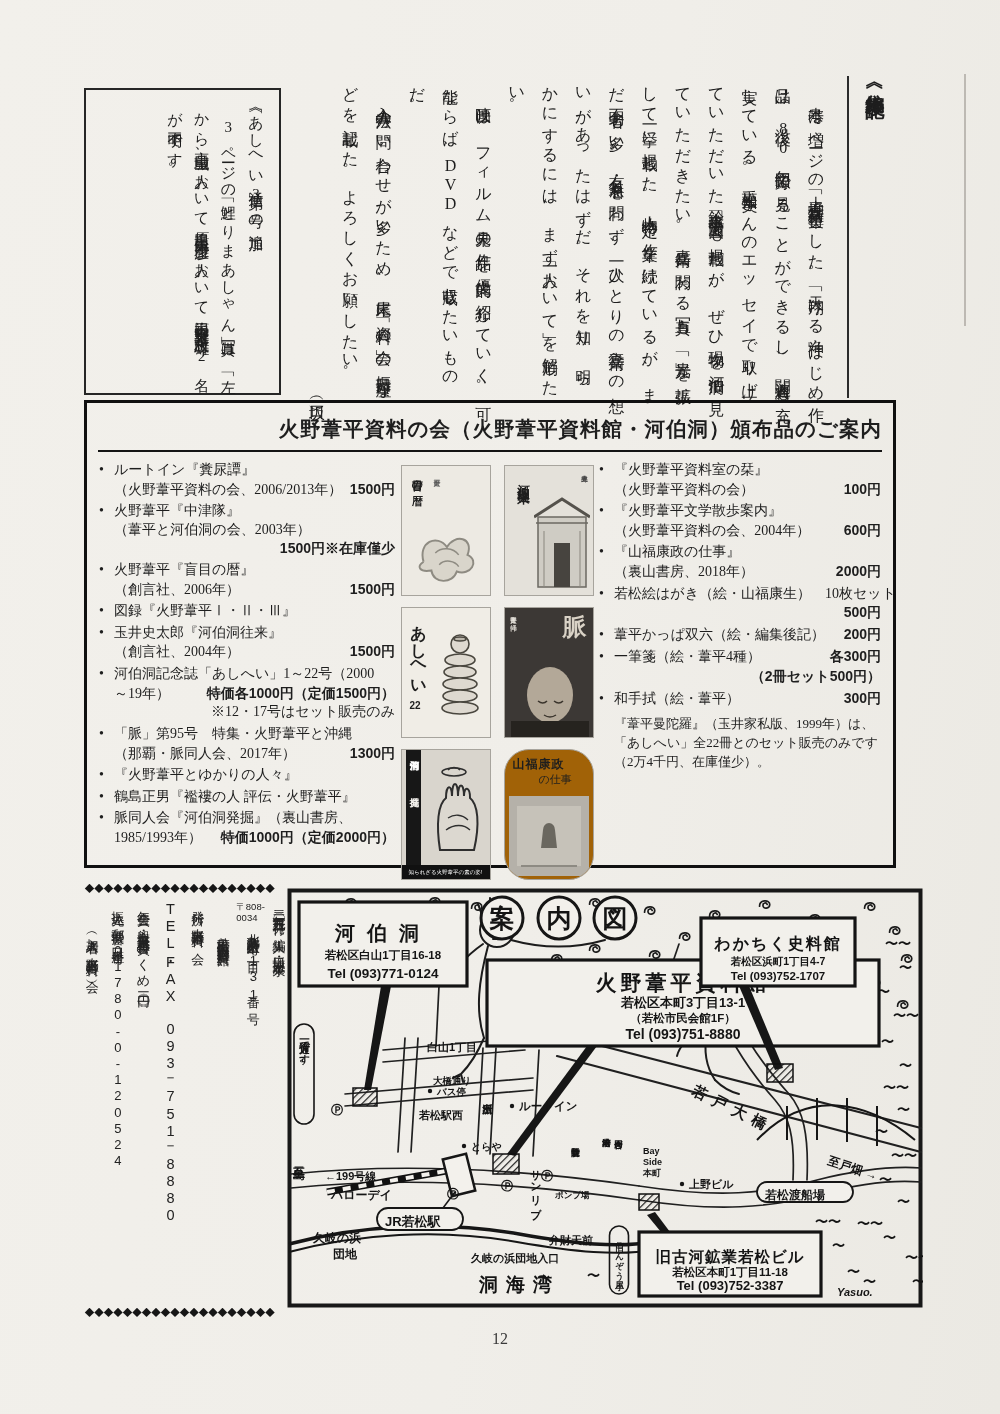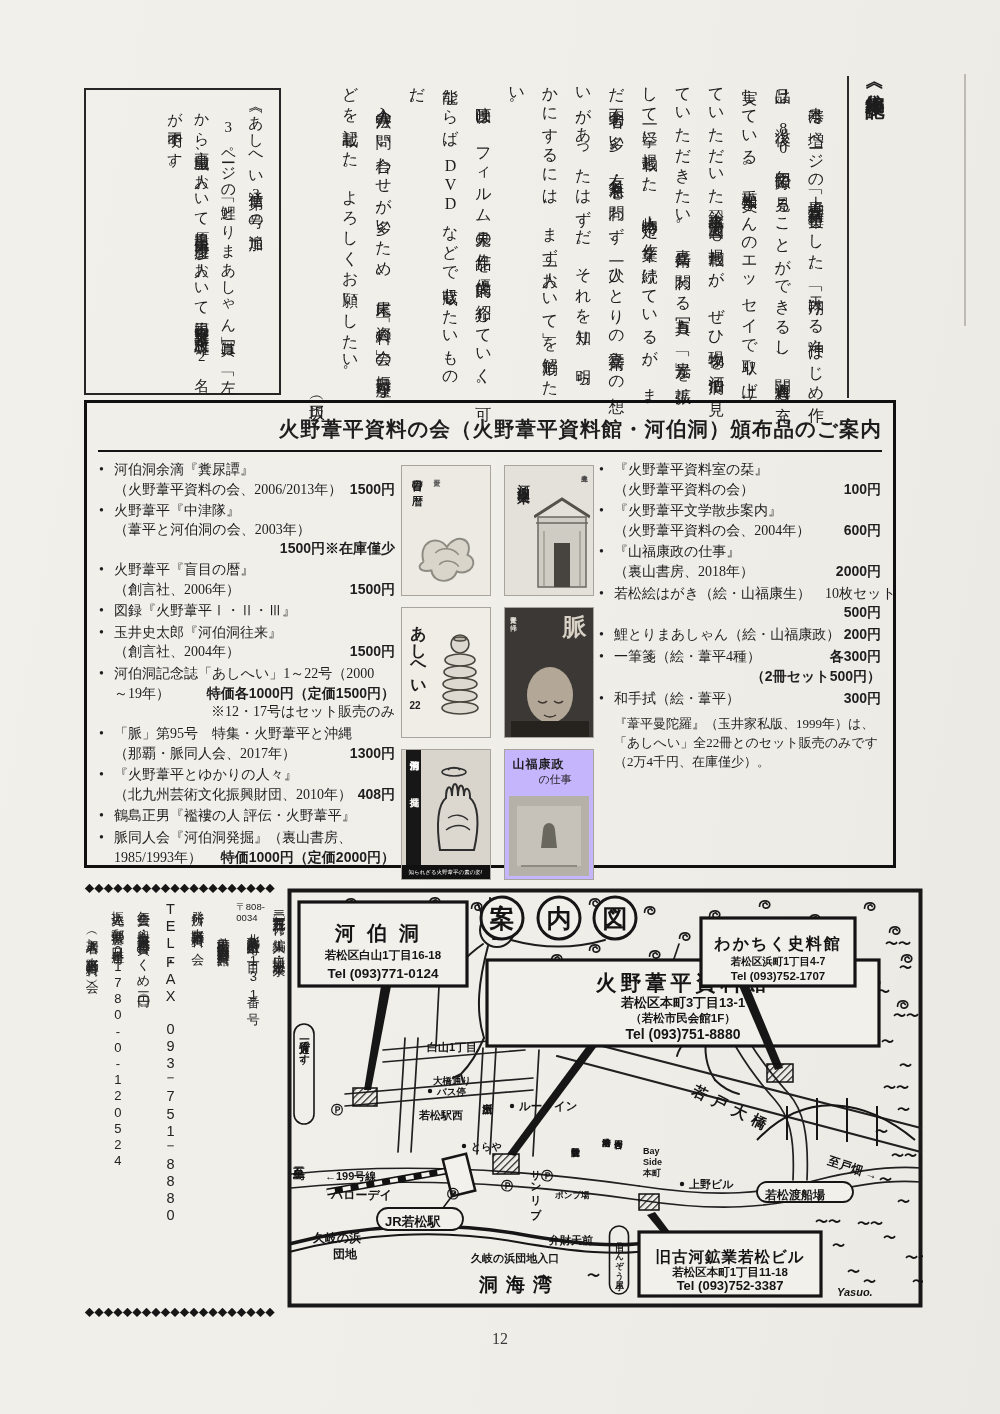--- a/index.html
+++ b/index.html
@@ -73,21 +73,21 @@
   .cv4-sub{top:4px;left:4px;font-size:6.5px;color:#e8e4dd;}
   .cv4-title{position:absolute;top:3px;right:6px;font-size:24px;color:#d9d2c6;font-family:"Liberation Serif",serif;font-weight:bold;}
   .cv4-art{position:absolute;left:6px;bottom:0;width:78px;height:84px;}
   .cv-hand{background:#d9d5cd;}
   .cv5-band{position:absolute;left:4px;top:0;width:15px;height:117px;background:#171717;}
   .cv5-title{top:3px;left:6px;font-size:9.5px;color:#fff;font-weight:bold;}
   .cv5-title2{top:40px;left:6px;font-size:9.5px;color:#f2f0ec;font-weight:bold;}
   .cv5-art{position:absolute;right:2px;top:8px;width:64px;height:100px;}
   .cv5-strip{position:absolute;left:0;bottom:0;width:100%;height:14px;background:#111;color:#fff;
     font-size:5.5px;line-height:14px;text-align:center;white-space:nowrap;overflow:hidden;}
-  .cv-photo{background:#c4b5fd;}
+  .cv-photo{background:#a16207;border-radius:25px;}
   .cv6-title{position:absolute;top:6px;left:8px;font-size:12px;font-weight:bold;font-family:"Liberation Serif",serif;letter-spacing:1px;}
   .cv6-title2{position:absolute;top:22px;left:34px;font-size:11px;font-family:"Liberation Serif",serif;}
   .cv6-art{position:absolute;left:4px;bottom:3px;width:80px;height:86px;}
   
   .colophon{position:absolute;left:78px;top:884px;width:203px;height:434px;}
   .diamonds{font-size:10px;line-height:1;text-align:center;white-space:nowrap;overflow:hidden;letter-spacing:-.5px;color:#161616;}
   .colo-body{
     writing-mode:vertical-rl;text-orientation:upright;height:392px;margin-top:7px;
     font-size:13px;letter-spacing:1.2px;line-height:1.86;color:#222;
   }
@@ -123,21 +123,21 @@
   <p>　3ページの「鯉とりまあしゃん」写真は、「左から高山重城、一人おいて原田種夫・小田雅彦、一人おいて福田秀実・火野葦平・上村政雄」。2名が不明です。</p>
 </div>
 
 <div class="catalog">
   <div class="cat-title">火野葦平資料の会（火野葦平資料館・河伯洞）頒布品のご案内</div>
   <div class="cat-body">
     <div class="col-left" id="cat-left">
         <div class="cat-item">
           <div class="cat-row first">
             <span class="bullet">•</span>
-            <span class="cl">河伯洞余滴『糞尿譚』</span>
+            <span class="cl">ルートイン『糞尿譚』</span>
           </div>
           <div class="cat-row">
             <span class="cl">（火野葦平資料の会、2006/2013年）</span>
             <span class="cr">1500円</span>
           </div>
         </div>
         <div class="cat-item">
           <div class="cat-row first">
             <span class="bullet">•</span>
             <span class="cl">火野葦平『中津隊』</span>
@@ -195,24 +195,20 @@
           </div>
           <div class="cat-row">
             <span class="cl">（那覇・脈同人会、2017年）</span>
             <span class="cr">1300円</span>
           </div>
         </div>
         <div class="cat-item">
           <div class="cat-row first">
             <span class="bullet">•</span>
             <span class="cl">『火野葦平とゆかりの人々』</span>
-          </div>
-          <div class="cat-row">
-            <span class="cl">（北九州芸術文化振興財団、2010年）</span>
-            <span class="cr">408円</span>
           </div>
         </div>
         <div class="cat-item">
           <div class="cat-row first">
             <span class="bullet">•</span>
             <span class="cl">鶴島正男『襤褸の人 評伝・火野葦平』</span>
           </div>
         </div>
         <div class="cat-item">
           <div class="cat-row first">
@@ -331,21 +327,21 @@
               <span class="bullet">•</span>
               <span class="cl">若松絵はがき（絵・山福康生）　10枚セット</span>
             </div>
             <div class="cat-row">
               <span class="cr">500円</span>
             </div>
           </div>
           <div class="cat-item">
             <div class="cat-row first">
               <span class="bullet">•</span>
-              <span class="cl">鯉とりまあしゃん（絵・山福康政）</span>
+              <span class="cl">葦平かっぱ双六（絵・編集後記）</span>
               <span class="cr">200円</span>
             </div>
           </div>
           <div class="cat-item">
             <div class="cat-row first">
               <span class="bullet">•</span>
               <span class="cl">一筆箋（絵・葦平4種）</span>
               <span class="cr">各300円</span>
             </div>
             <div class="cat-row">

